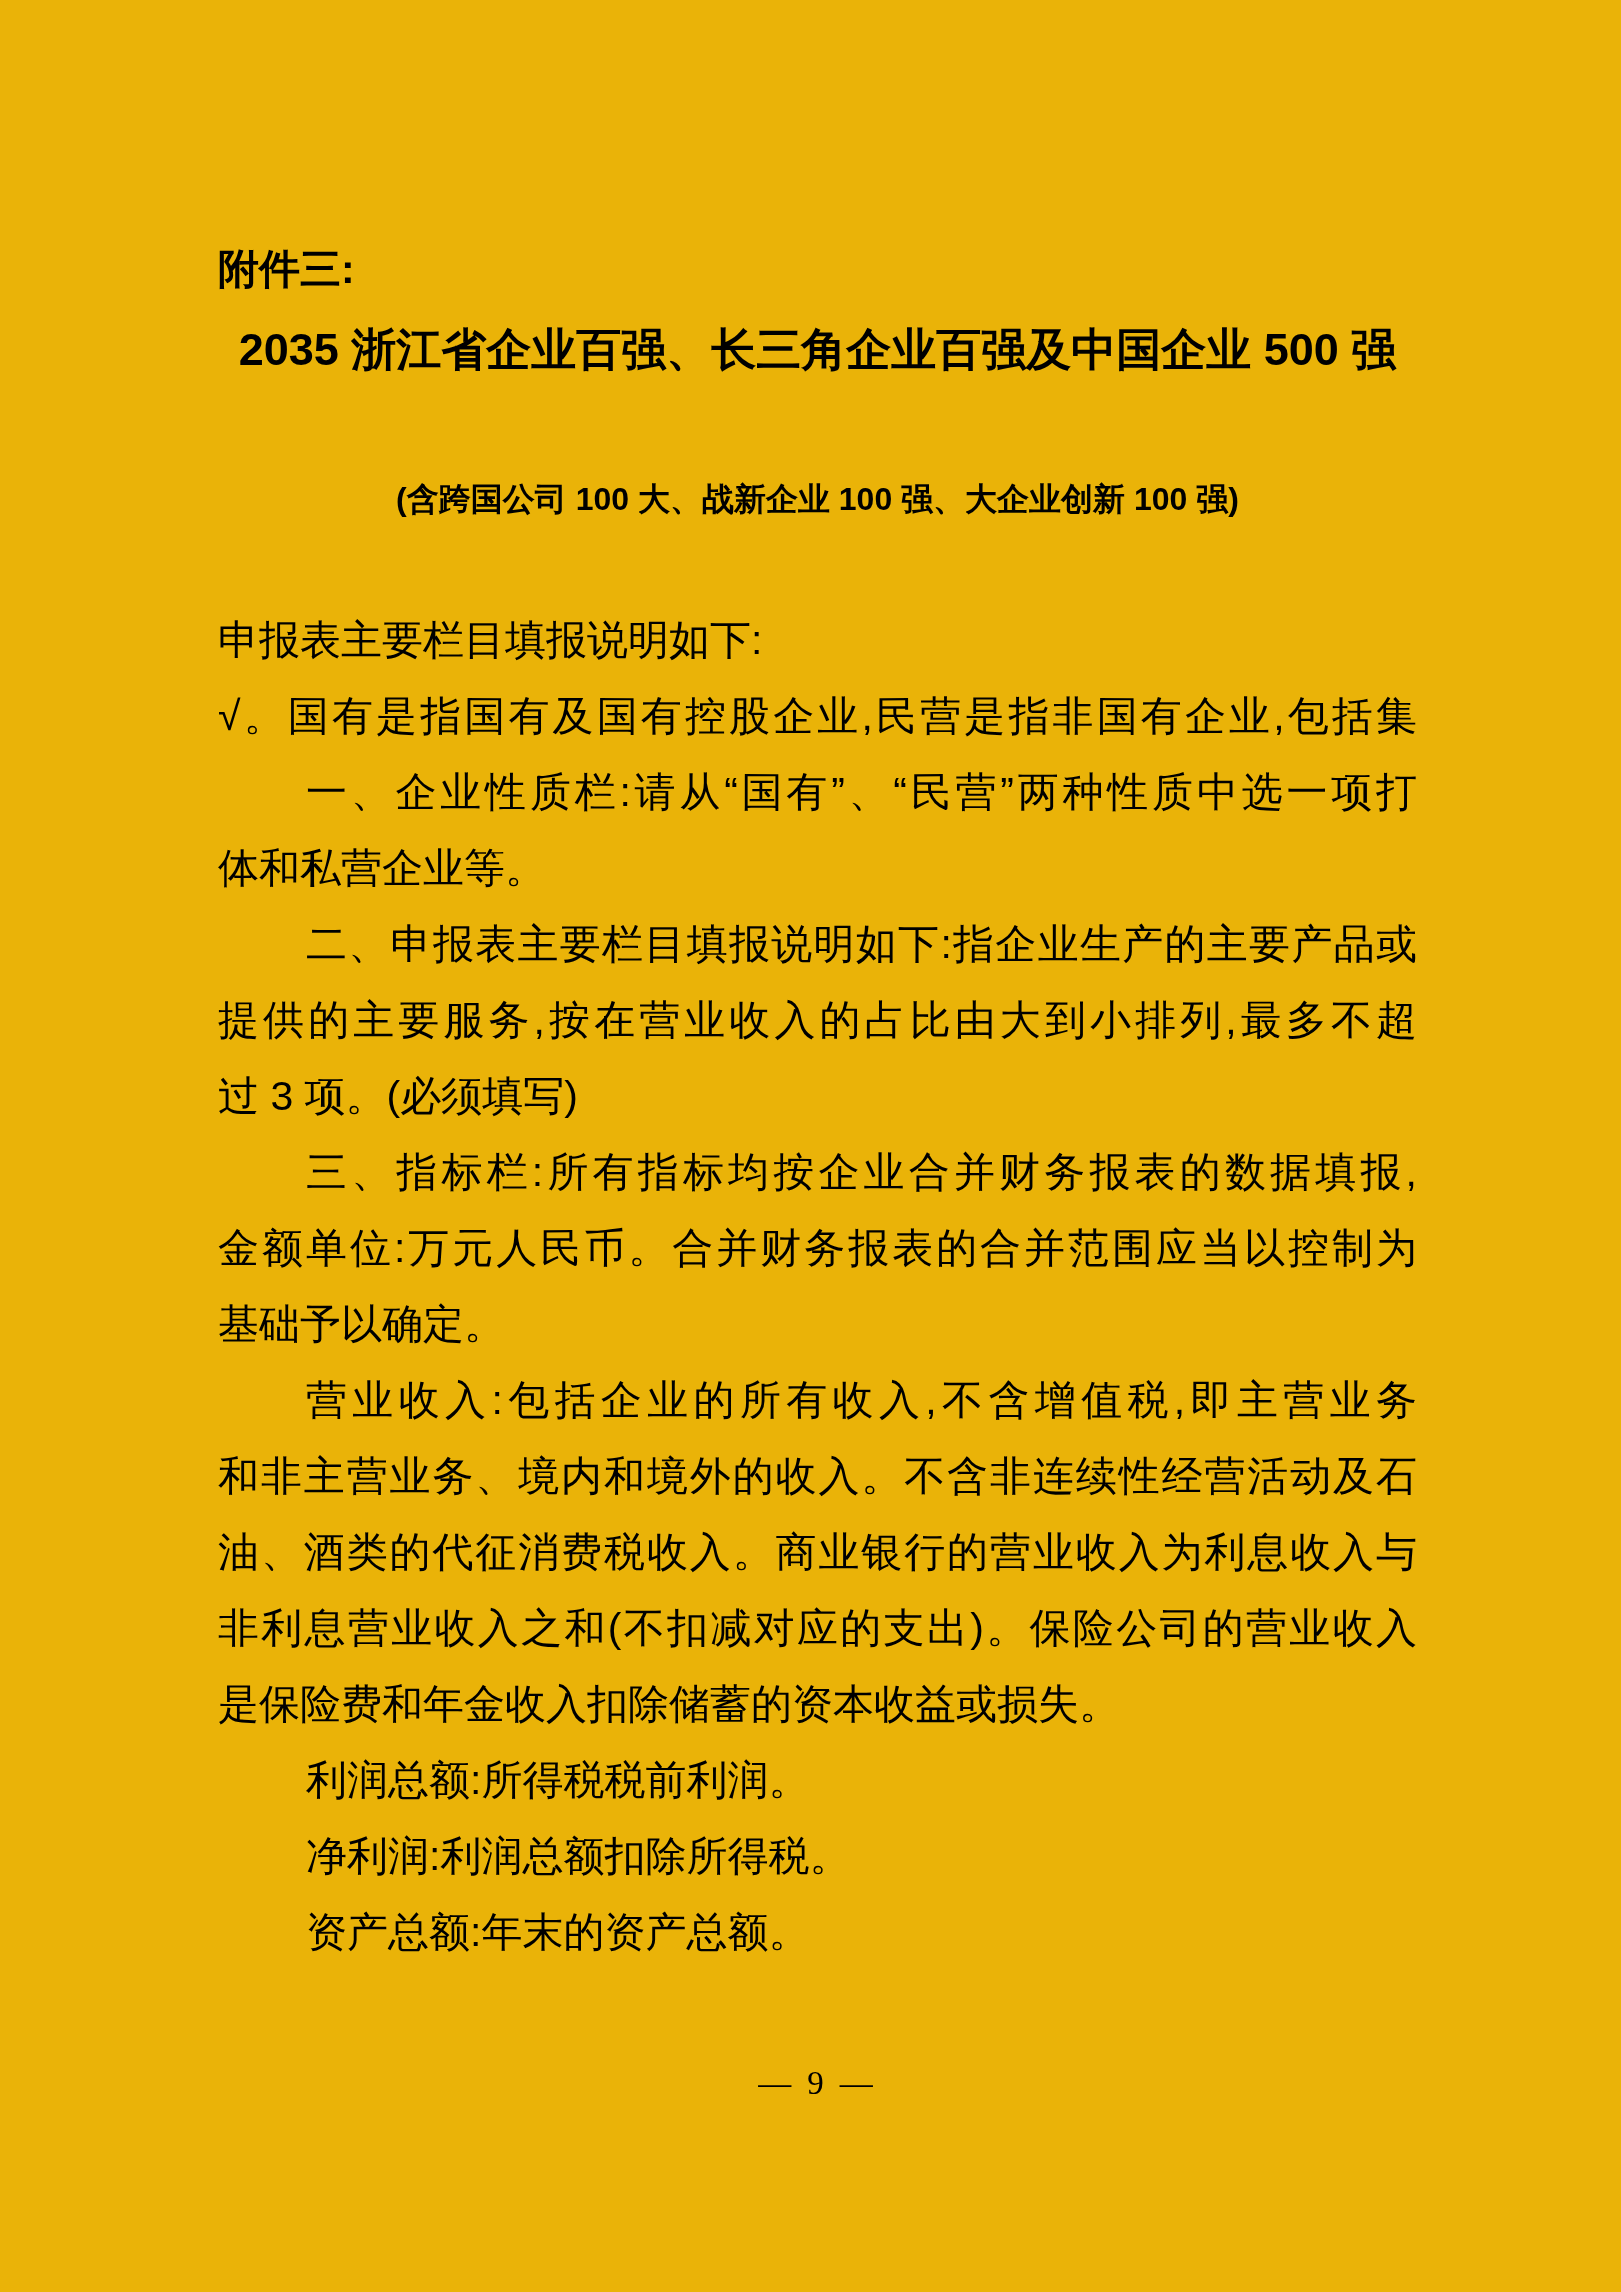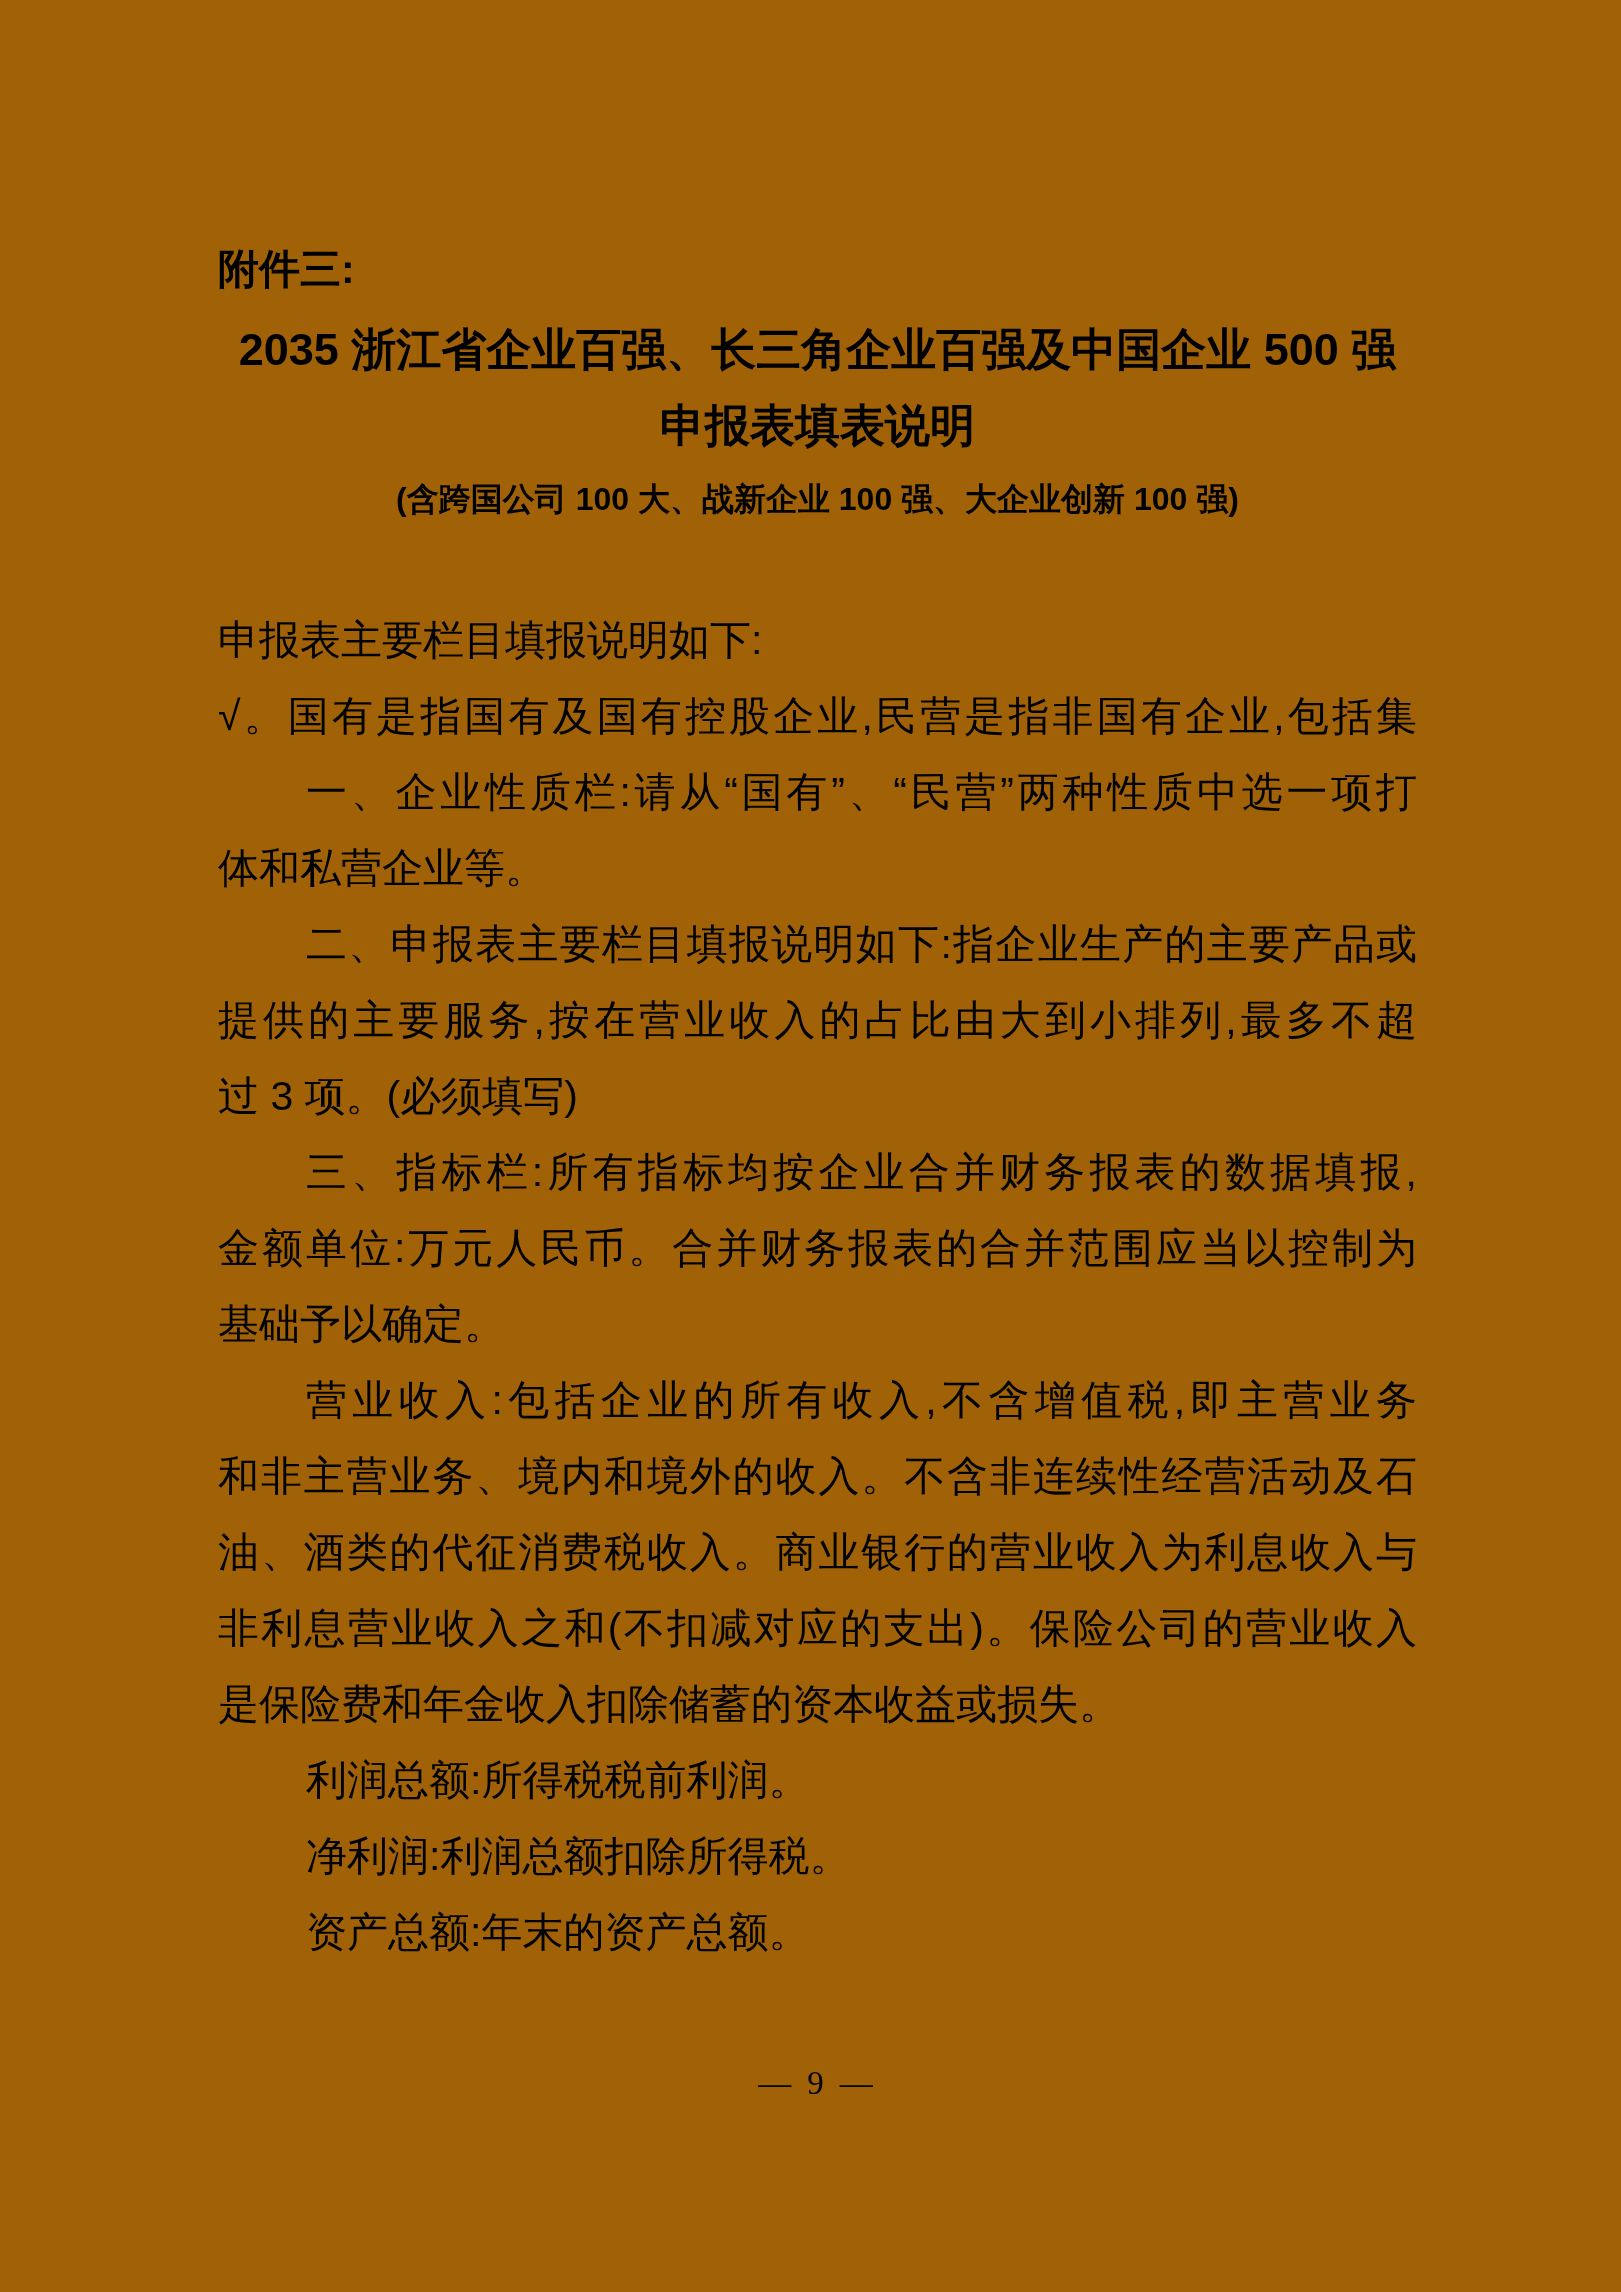--- a/index.html
+++ b/index.html
@@ -5,21 +5,21 @@
   html, body {
     margin: 0;
     padding: 0;
     background: #e8e8e8;
   }
   .page {
     position: relative;
     width: 1621px;
     height: 2293px;
     margin: 0 auto;
-    background: #a16207;
+    background: #eab308;
     color: #000000;
     overflow: hidden;
   }
   
   .hd {
     position: absolute;
     font-family: "Liberation Sans", "DejaVu Sans", sans-serif;
     font-weight: bold;
     color: #000;
     white-space: nowrap;
@@ -76,21 +76,20 @@
 </style>
 </head>
 <body>
 
 <div class="page">
 
   <div class="hd attachment-label">附件三:</div>
 
   <div class="hd centered title-1">2035 浙江省企业百强、长三角企业百强及中国企业 500 强</div>
 
-  <div class="hd centered title-2">申报表填表说明</div>
 
   <div class="hd centered subtitle">(含跨国公司 100 大、战新企业 100 强、大企业创新 100 强)</div>
 
   <div class="body-text">
     <div class="ln">申报表主要栏目填报说明如下:</div>
     <div class="ln jst">√。国有是指国有及国有控股企业,民营是指非国有企业,包括集</div>
     <div class="ln ind jst">一、企业性质栏:请从“国有”、“民营”两种性质中选一项打</div>
     <div class="ln">体和私营企业等。</div>
     <div class="ln ind jst">二、申报表主要栏目填报说明如下:指企业生产的主要产品或</div>
     <div class="ln jst">提供的主要服务,按在营业收入的占比由大到小排列,最多不超</div>

